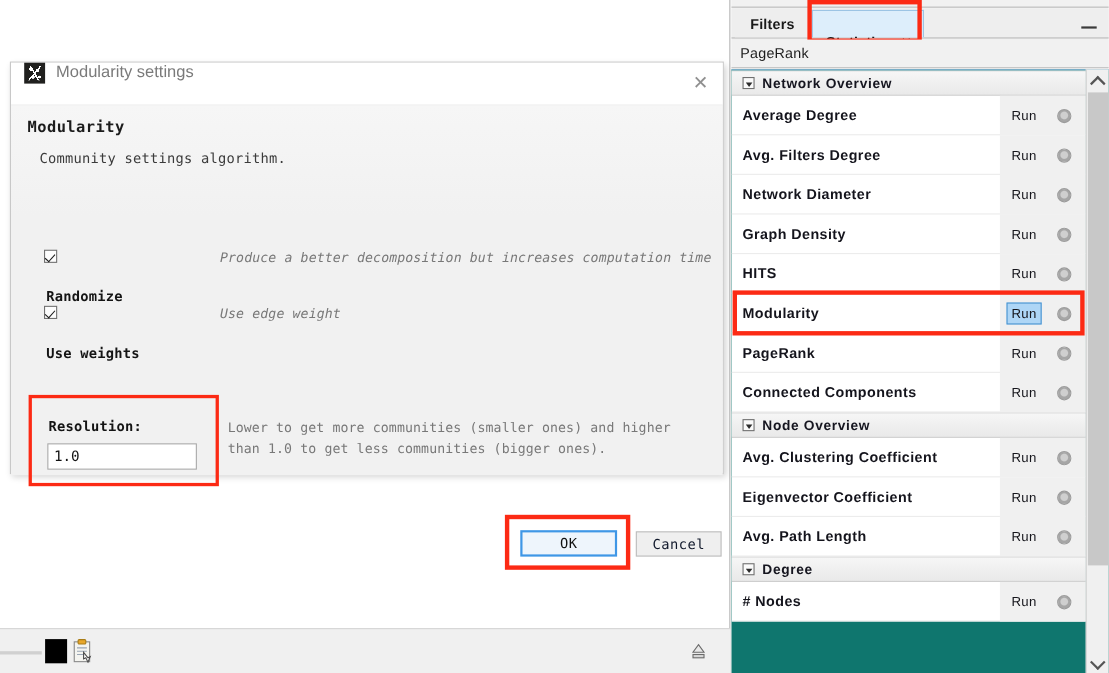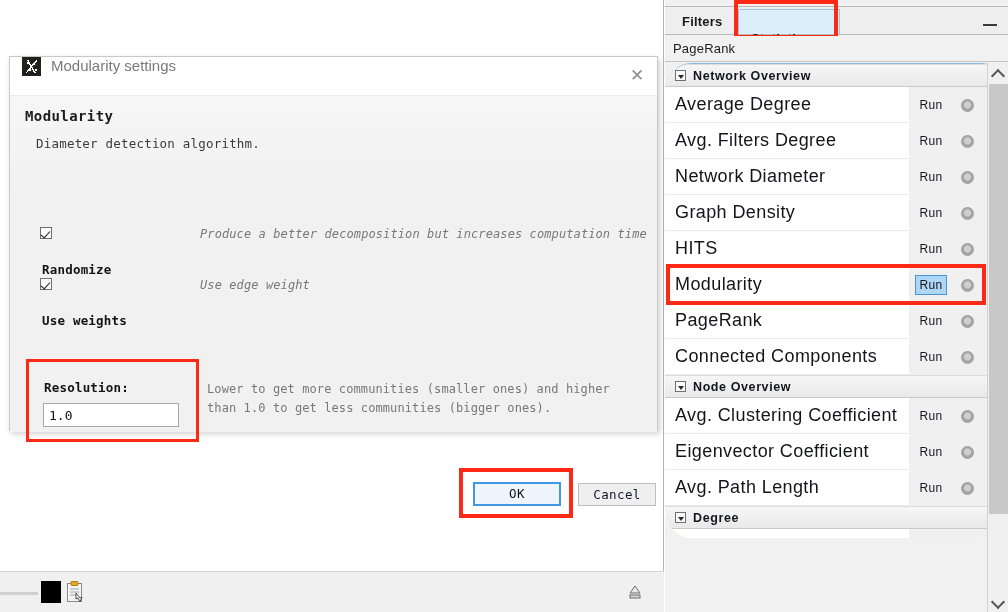--- a/index.html
+++ b/index.html
@@ -288,26 +288,25 @@
     border-bottom: 1px solid #c3c3c3;
     box-sizing: border-box;
     font-size: 13px; color: #1d1d1d;
     line-height: 26px;
     padding-left: 8px;
     letter-spacing: 0.2px;
   }
 
   #stats-list {
     position: absolute; left: 0; top: 63px;
-    width: 343px; height: 475px;
-    background: #fef9c3;
+    width: 343px; height: 549px;
+    background: #0f766e;
     border-top: 1px solid #8bb7dd;
     box-sizing: border-box;
     overflow: hidden;
-    border-radius: 27px;
   }
   #stats-inner {
     position: absolute; left: 0; top: 0;
     width: 322px;
     background: #ffffff;
   }
   .section-header {
     position: relative;
     height: 23px;
     background: linear-gradient(180deg,#f6f6f6 0%,#e9e9e9 100%);
@@ -340,24 +339,25 @@
   }
   .stat-row {
     position: relative;
     height: 36px;
     border-bottom: 1px solid #ececec;
     box-sizing: border-box;
     display: flex; align-items: center;
     cursor: default;
   }
   .stat-name {
-    font-size: 18px; color: #14141c;
+    font-size: 13px; color: #14141c;
     padding-left: 10px;
     letter-spacing: 0.4px;
     white-space: nowrap;
+    font-weight: bold;
   }
   .stat-actions {
     position: absolute; right: 0; top: 0;
     height: 36px;
     width: 78px;
     background: #f0f0f0;
     display: flex; align-items: center;
   }
   .run-button {
     margin-left: 6px;
@@ -433,21 +433,21 @@
 
       <div id="dialog-titlebar">
         <div id="dialog-app-icon"></div>
         <div id="dialog-title-text">Modularity settings</div>
         <div id="dialog-close-btn">✕</div>
       </div>
 
       <div id="dialog-body">
 
         <div id="dialog-heading" class="mono">Modularity</div>
-        <div id="dialog-subheading" class="mono">Diameter detection algorithm.</div>
+        <div id="dialog-subheading" class="mono">Community settings algorithm.</div>
 
         <div class="checkrow" style="top:130px;">
           <div class="checkbox checked"></div>
           <div class="check-label mono">Randomize</div>
           <div class="check-desc mono" style="left:160px;">Produce a better decomposition but increases computation time</div>
         </div>
 
         <div class="checkrow" style="top:181px;">
           <div class="checkbox checked"></div>
           <div class="check-label mono">Use weights</div>

